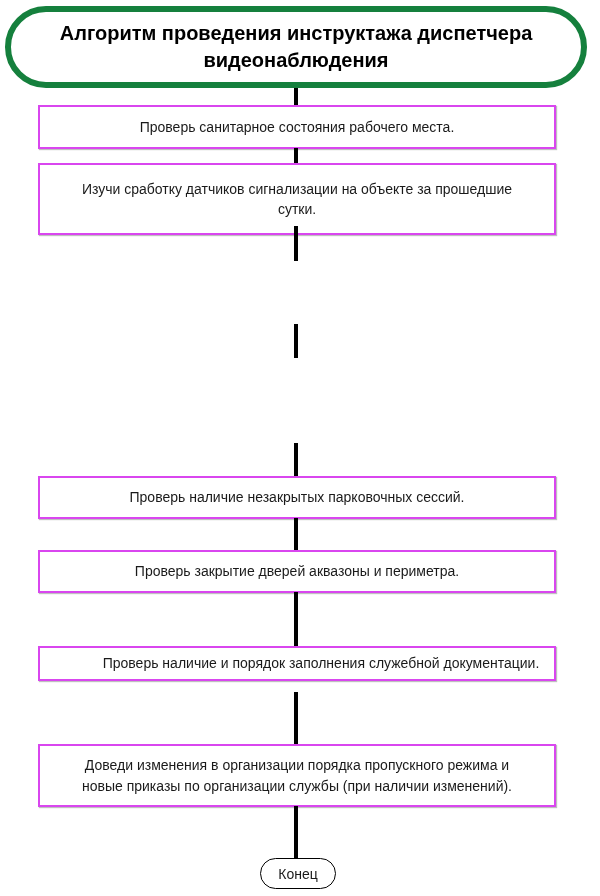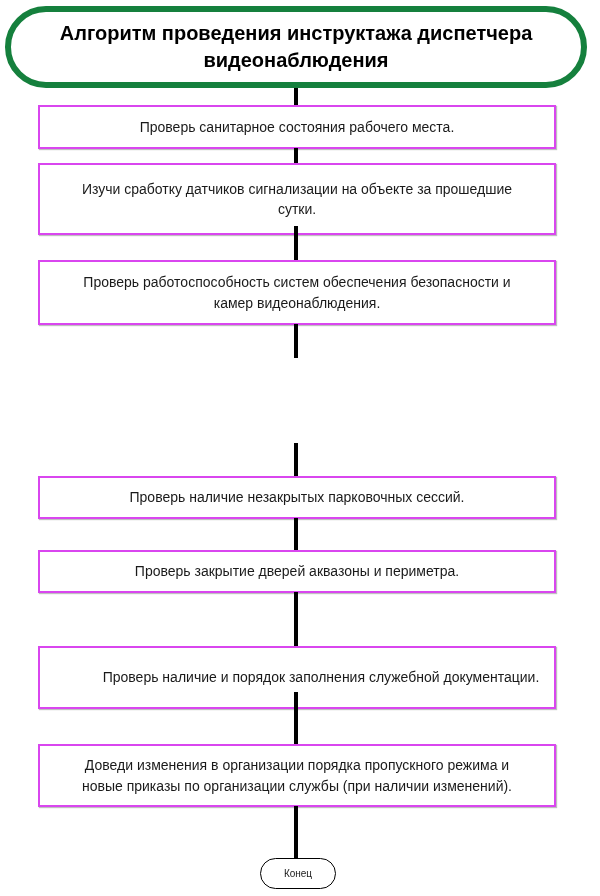--- a/index.html
+++ b/index.html
@@ -57,21 +57,21 @@
     color: #1a1a1a;
     line-height: 1.45;
     max-width: 440px;
   }
   .s1 { top: 105px; height: 44px; }
   .s2 { top: 163px; height: 72px; }
   .s3 { top: 260px; height: 65px; }
   .s4 { top: 357px; height: 87px; }
   .s5 { top: 476px; height: 43px; text-align: center; }
   .s6 { top: 550px; height: 43px; }
-  .s7 { top: 646px; height: 63px; padding-left: 48px; }
+  .s7 { top: 646px; height: 35px; padding-left: 48px; }
   .s8 { top: 744px; height: 63px; }
   
   .connector {
     position: absolute;
     left: 294px;
     width: 4px;
     background: #000000;
   }
   .c0 { top: 88px;  height: 18px; }
   .c1 { top: 148px; height: 16px; }
@@ -91,21 +91,21 @@
     height: 31px;
     box-sizing: border-box;
     background: #ffffff;
     border: 1.5px solid #000000;
     border-radius: 16px;
     display: flex;
     align-items: center;
     justify-content: center;
   }
   .end-node .end-text {
-    font-size: 10px;
+    font-size: 14px;
     color: #1a1a1a;
   }
 </style>
 </head>
 <body>
 
 <div class="canvas">
 
   <div class="start-node">
     <span class="title-text">Алгоритм проведения инструктажа диспетчера видеонаблюдения</span>
@@ -118,23 +118,20 @@
   </div>
 
   <div class="connector c1"></div>
 
   <div class="step s2">
     <span class="step-text">Изучи сработку датчиков сигнализации на объекте за прошедшие сутки.</span>
   </div>
 
   <div class="connector c2"></div>
 
-  <div class="step s3">
-    <span class="step-text">Проверь работоспособность систем обеспечения безопасности и камер видеонаблюдения.</span>
-  </div>
 
   <div class="connector c3"></div>
 
 
   <div class="connector c4"></div>
 
   <div class="step s5">
     <span class="step-text">Проверь наличие незакрытых парковочных сессий.</span>
   </div>
 

